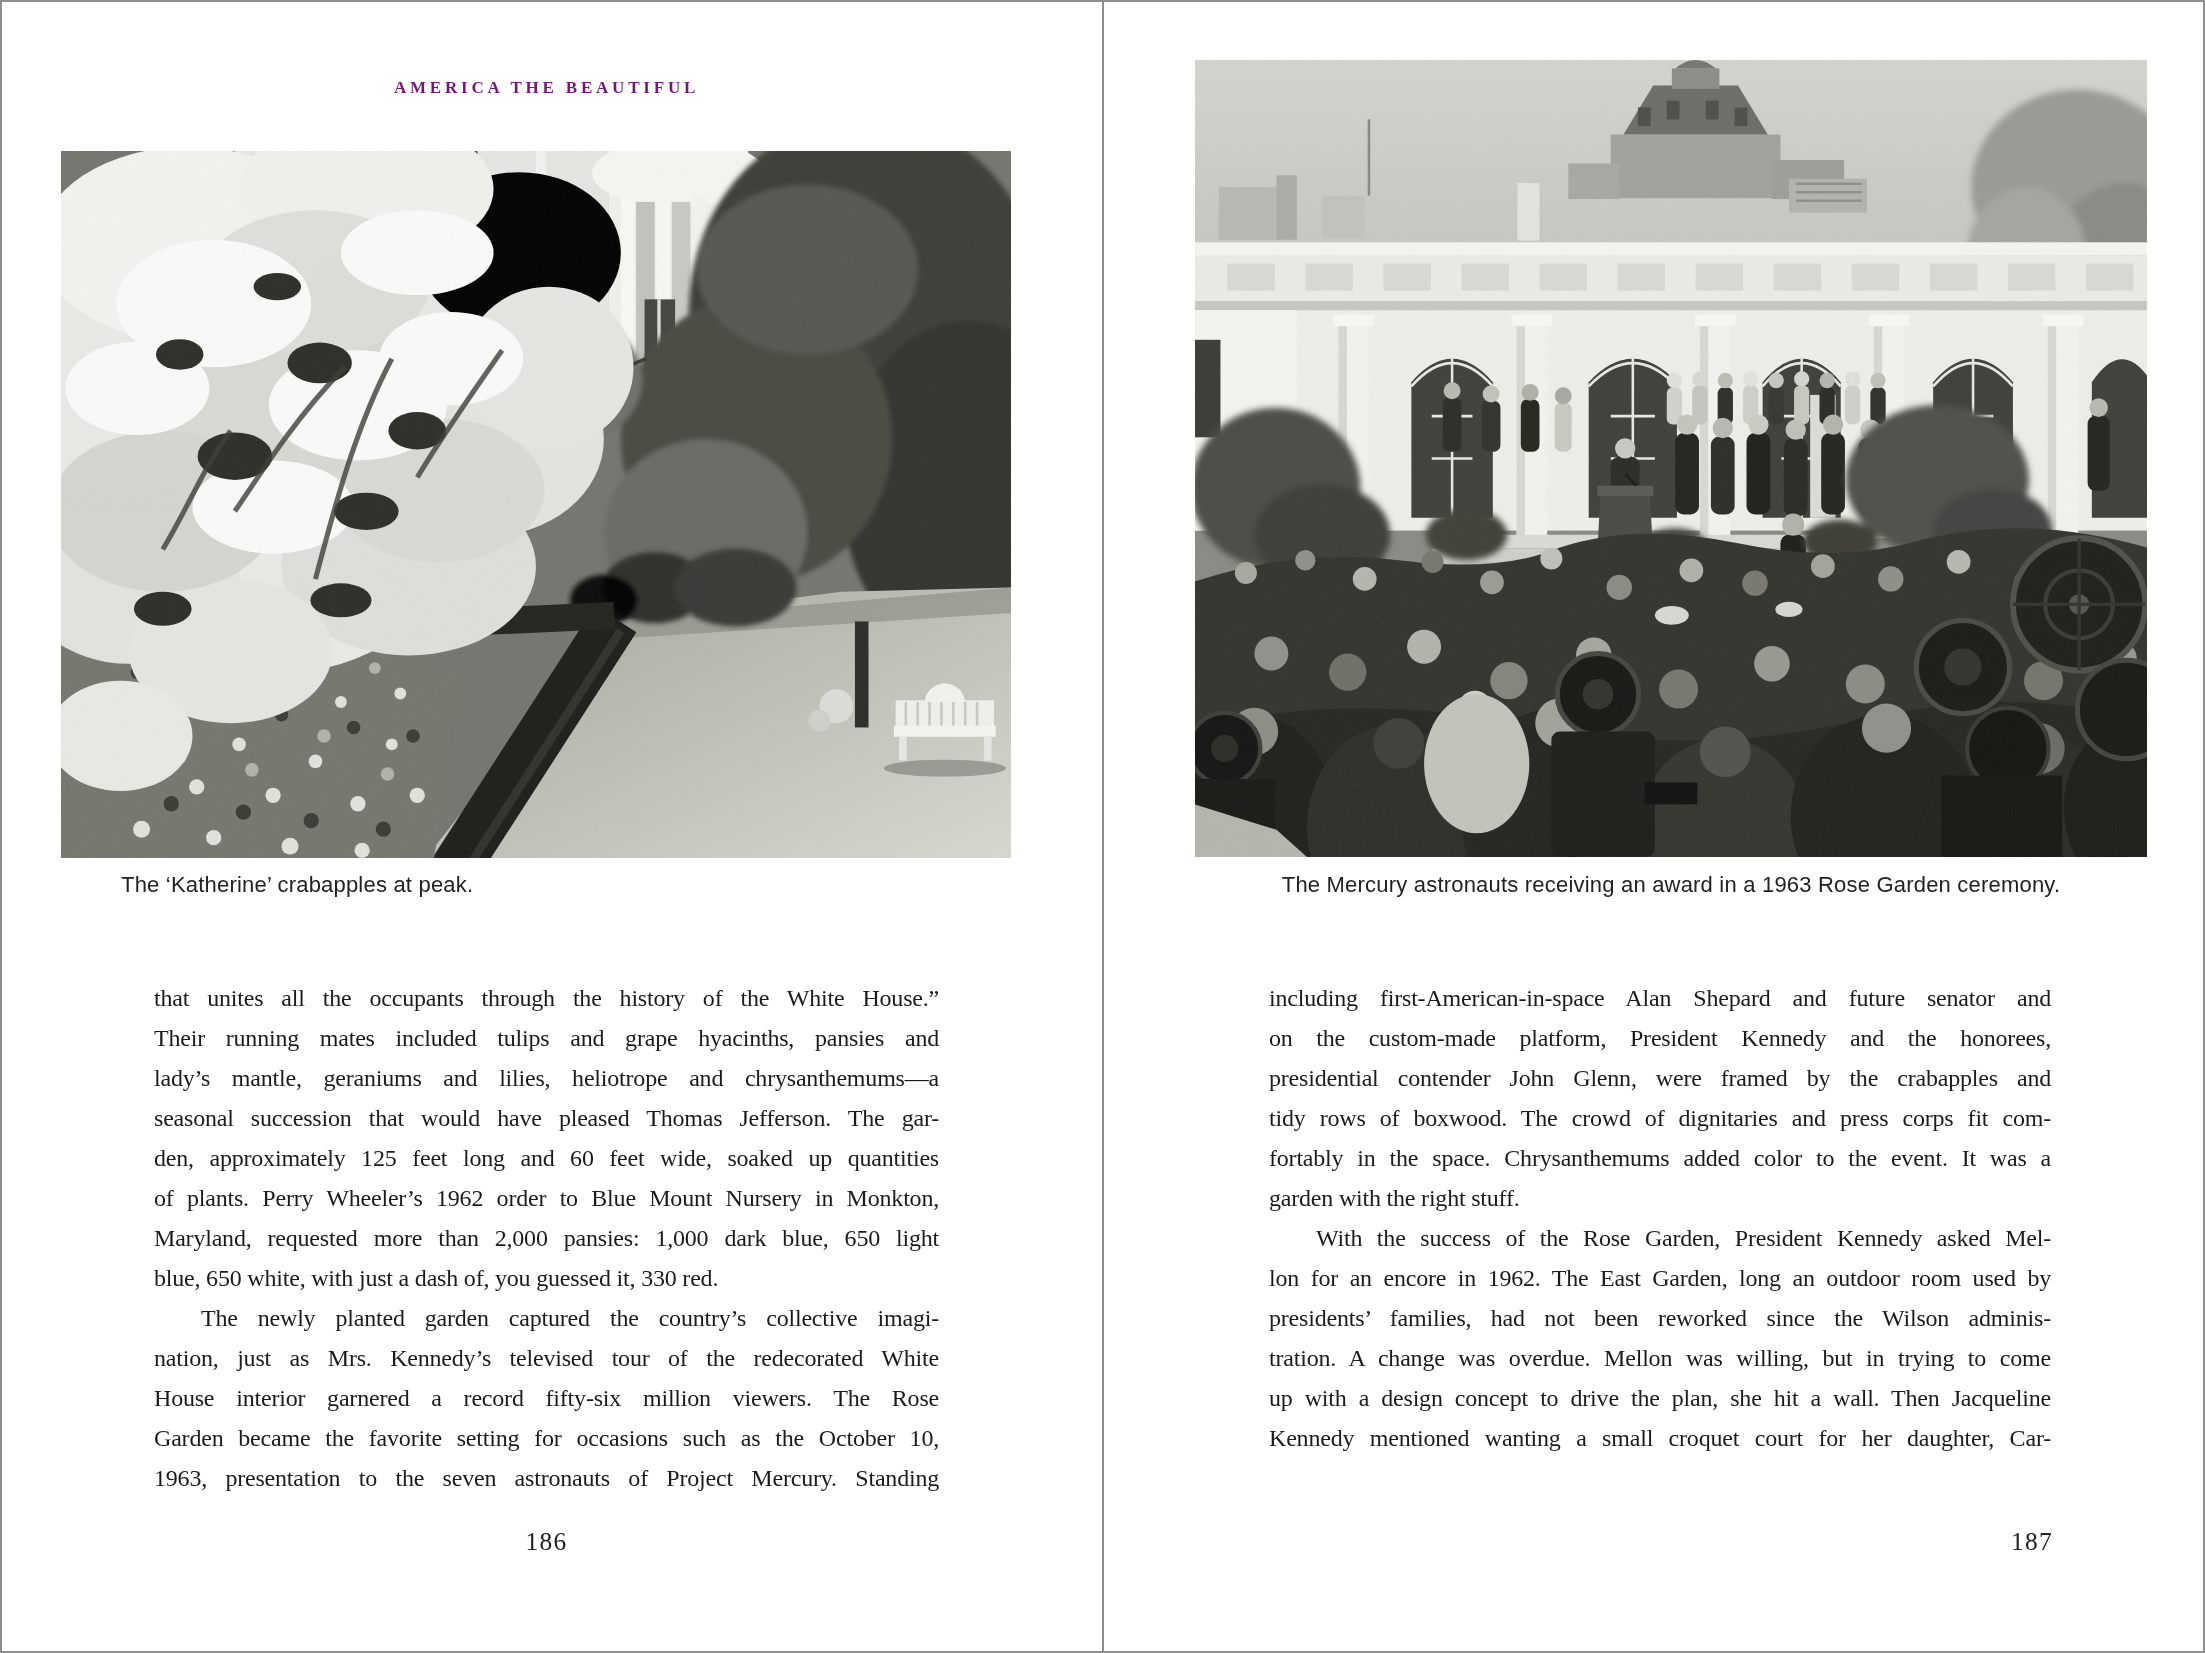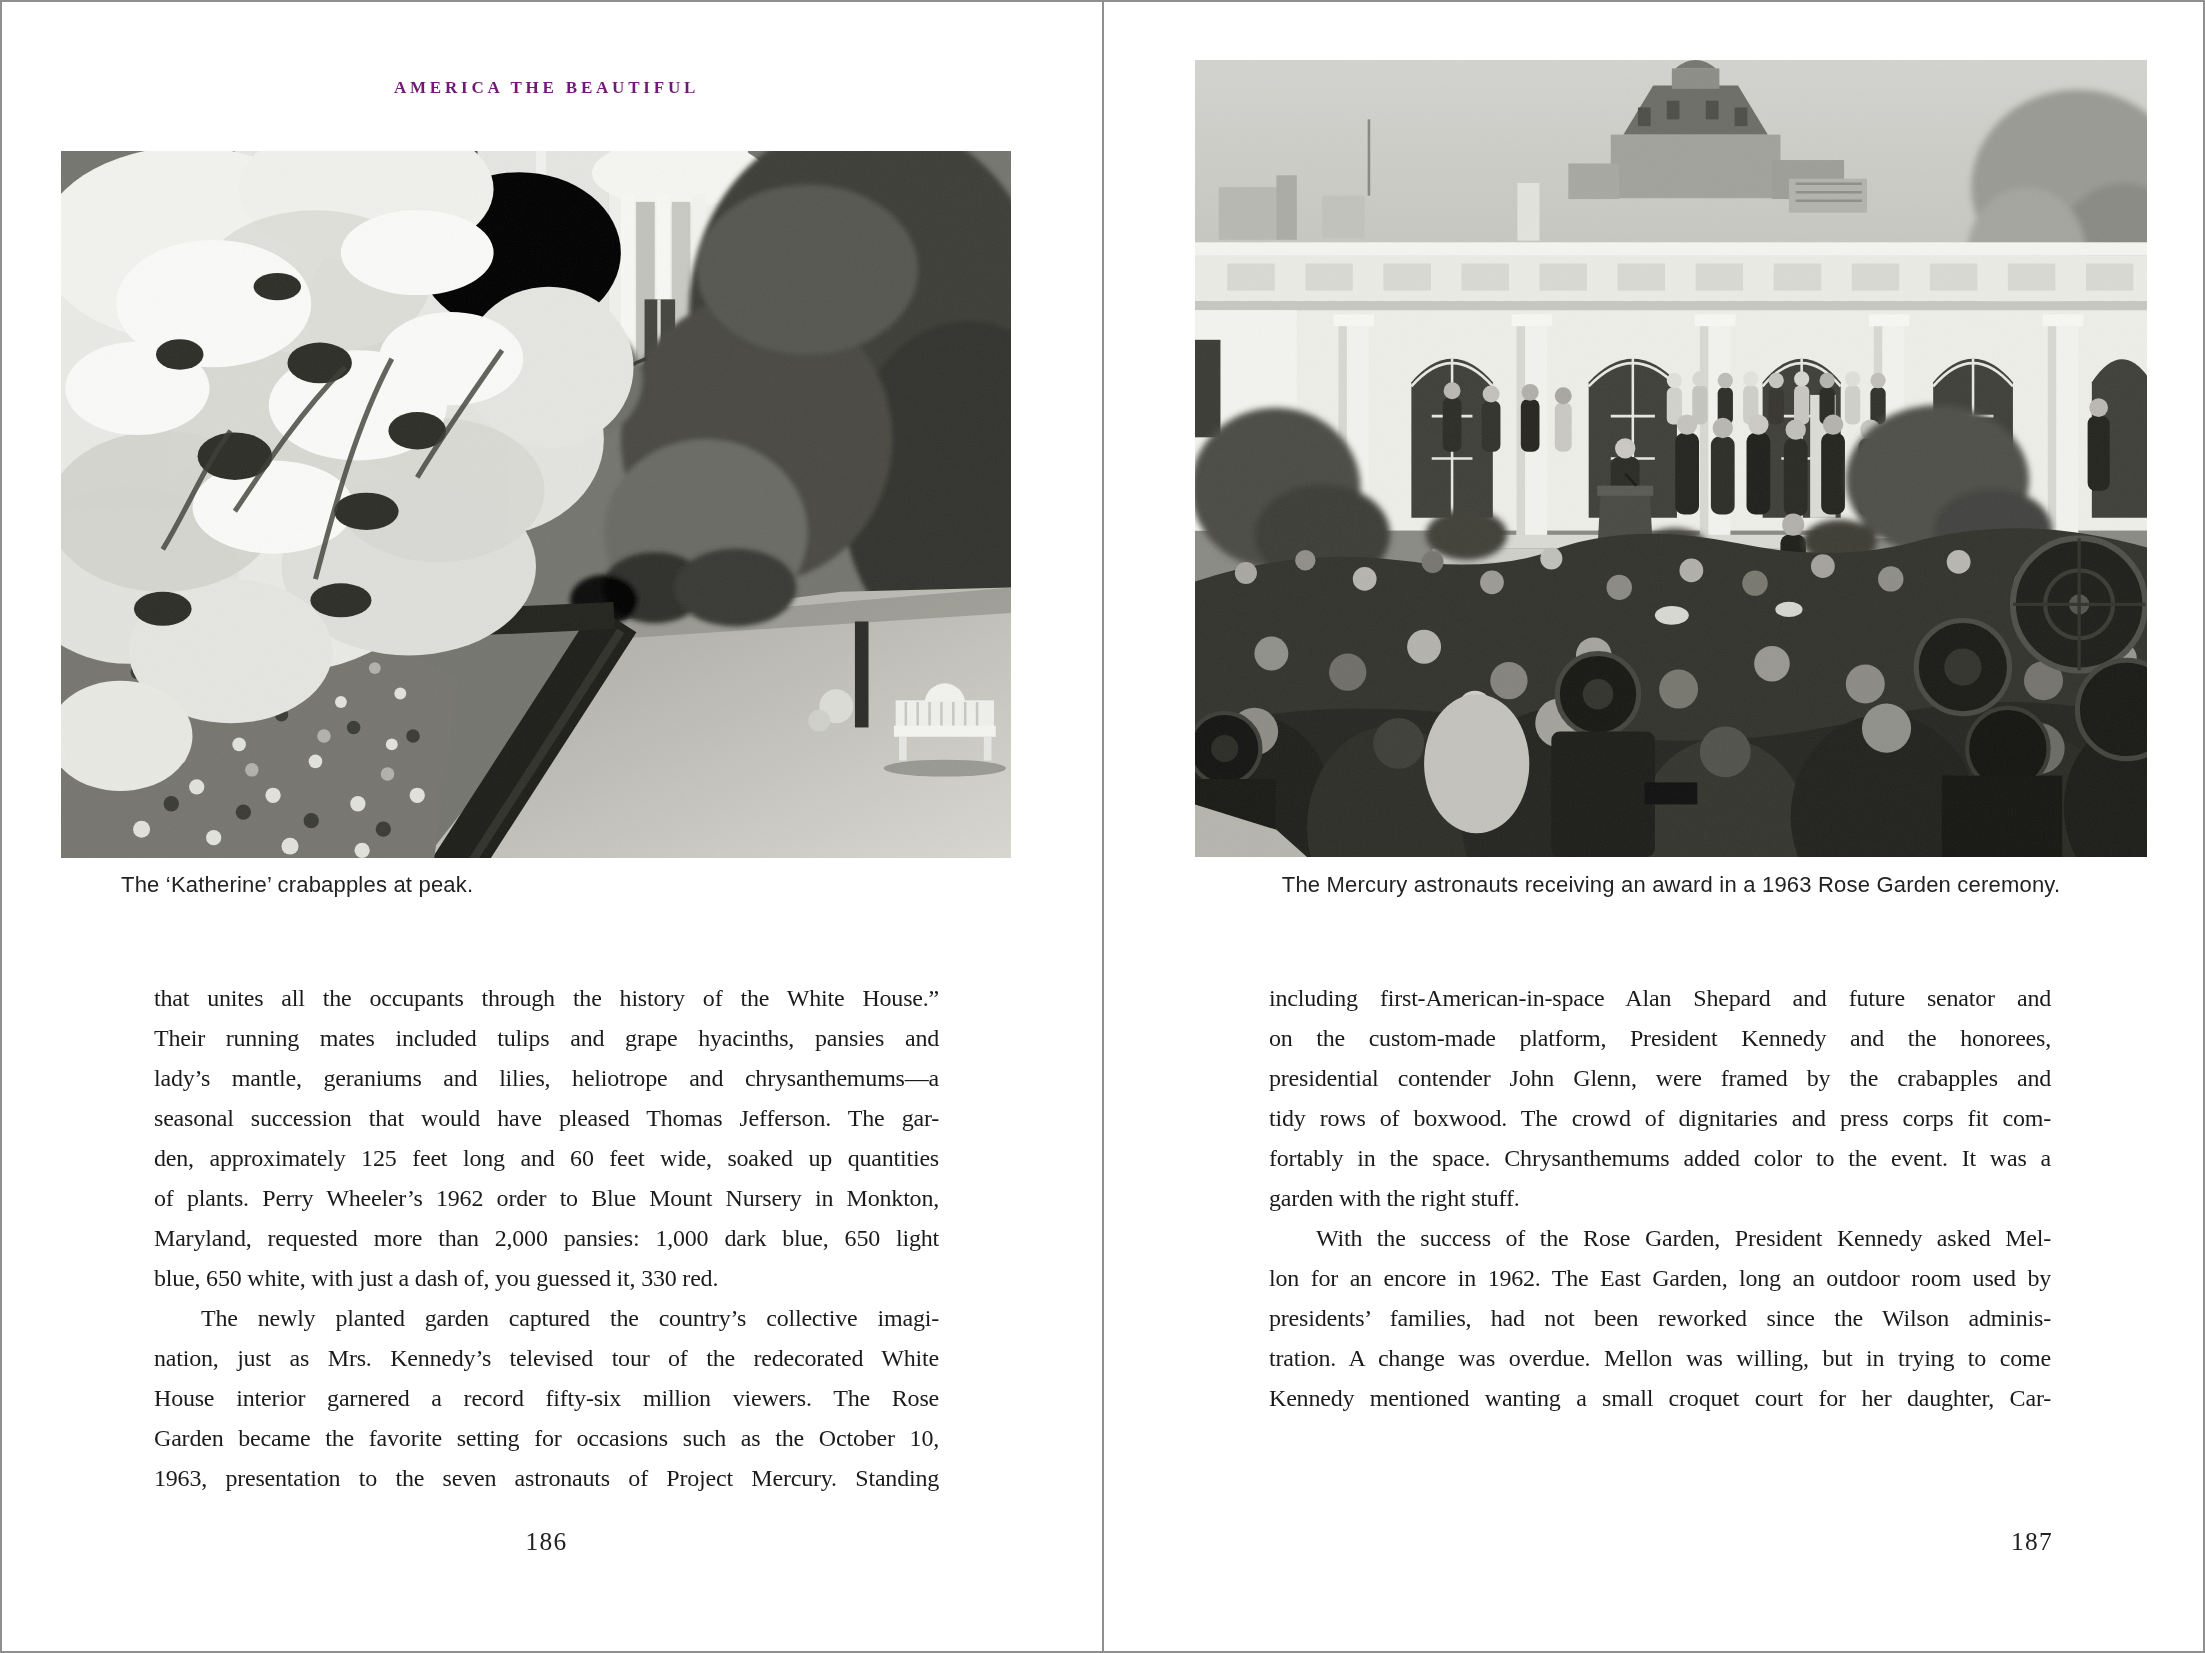--- a/index.html
+++ b/index.html
@@ -556,19 +556,20 @@
         <div class="line just">including first-American-in-space Alan Shepard and future senator and</div>
         <div class="line just">on the custom-made platform, President Kennedy and the honorees,</div>
         <div class="line just">presidential contender John Glenn, were framed by the crabapples and</div>
         <div class="line just">tidy rows of boxwood. The crowd of dignitaries and press corps fit com-</div>
         <div class="line just">fortably in the space. Chrysanthemums added color to the event. It was a</div>
         <div class="line">garden with the right stuff.</div>
         <div class="line just indent">With the success of the Rose Garden, President Kennedy asked Mel-</div>
         <div class="line just">lon for an encore in 1962. The East Garden, long an outdoor room used by</div>
         <div class="line just">presidents’ families, had not been reworked since the Wilson adminis-</div>
         <div class="line just">tration. A change was overdue. Mellon was willing, but in trying to come</div>
+        <div class="line just">up with a design concept to drive the plan, she hit a wall. Then Jacqueline</div>
         <div class="line just">Kennedy mentioned wanting a small croquet court for her daughter, Car-</div>
       </div>
 
     <div class="folio folio-right">187</div>
   </section>
 </div>
 
 
 </body></html>

